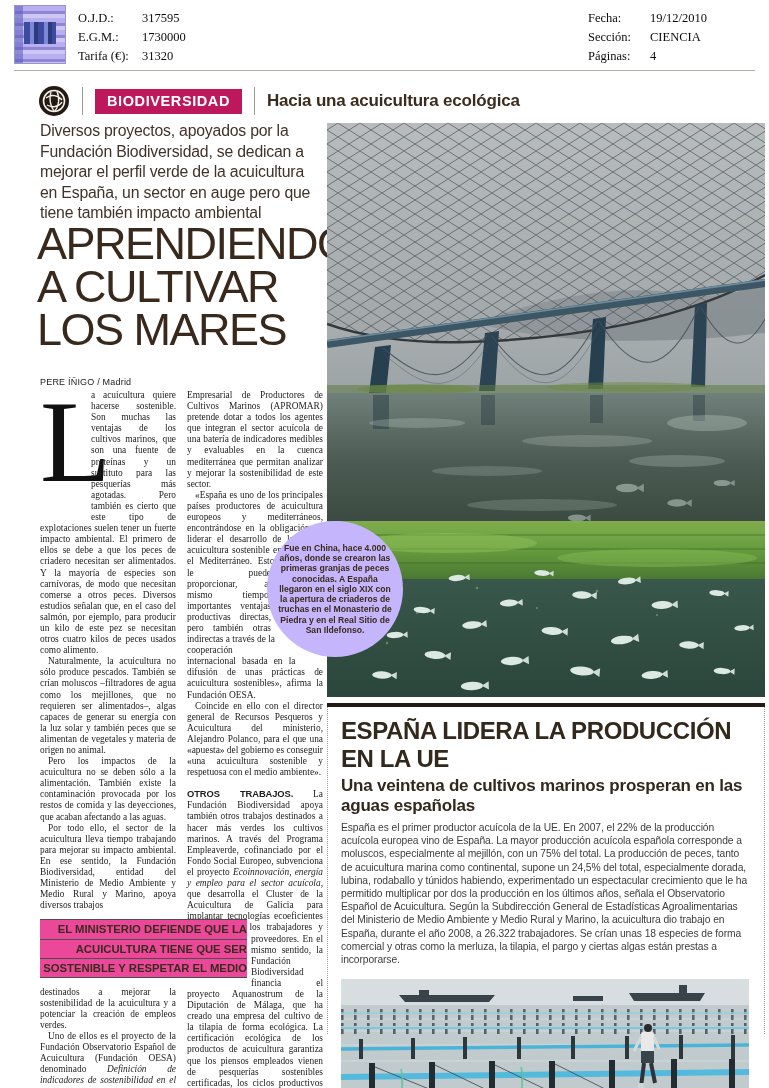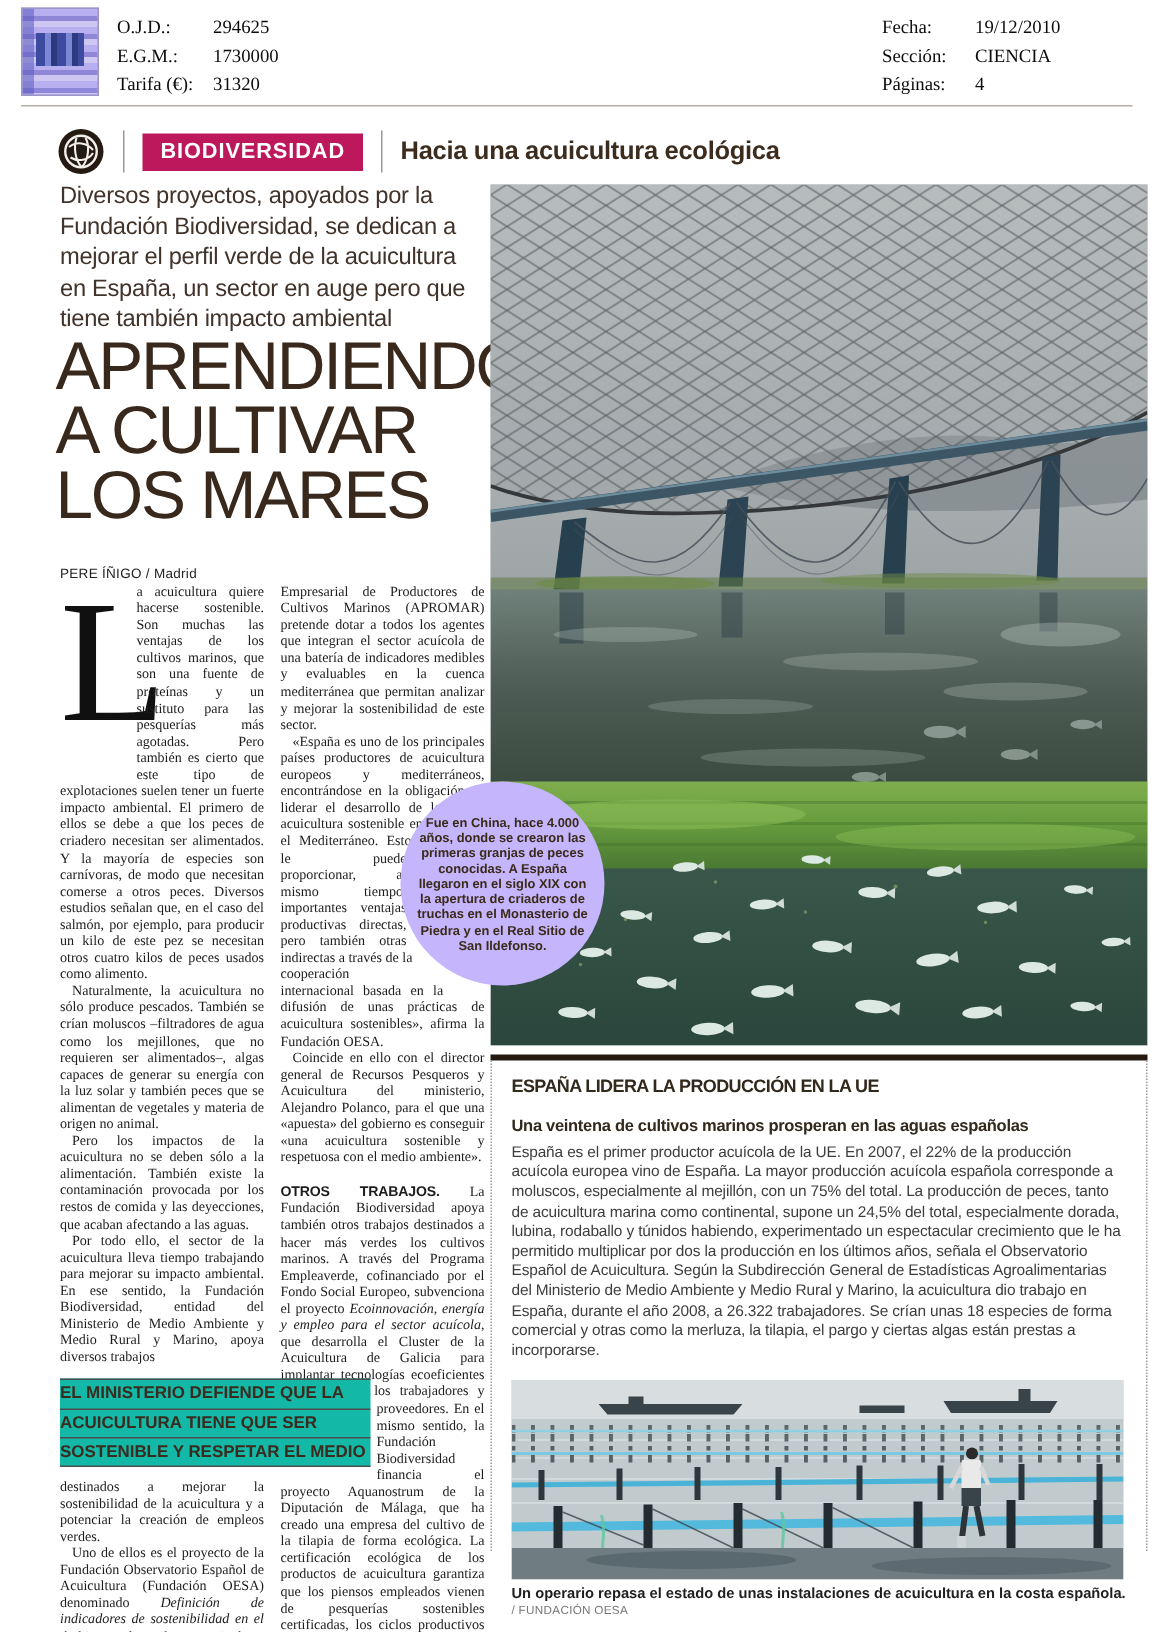--- a/index.html
+++ b/index.html
@@ -37,55 +37,55 @@
   .byline{position:absolute;left:40px;top:377px;font-size:9px;color:#222;letter-spacing:.2px;}
   .columns{position:absolute;left:40px;top:390px;width:283px;display:flex;gap:11px;}
   .col{width:136px;font-family:"Liberation Serif",serif;font-size:9.4px;line-height:11.1px;
          text-align:justify;color:#1c1c1c;position:relative;}
   .col p{margin:0;}
   .col p.ind{text-indent:8px;}
   .dropcap{float:left;font-family:"Liberation Serif",serif;font-size:116px;line-height:92px;
          height:122px;width:46px;margin:6px 5px 0 0;color:#101010;}
   .subhead{font-family:"Liberation Sans",sans-serif;font-weight:bold;font-size:9.4px;letter-spacing:-.1px;}
   .gap-top{margin-top:10px !important;}
-  .pullquote{width:207px;margin:8px 0 9px;position:relative;z-index:3;background:#14b8a6;
-         border-top:1px solid #4d4d4d;font-family:"Liberation Sans",sans-serif;text-align:left;}
+  .pullquote{width:207px;margin:8px 0 9px;position:relative;z-index:3;background:#ec4899;
+         border-top:1px solid #4d4d4d;font-family:"Liberation Sans",sans-serif;text-align:right;}
   .pq-line{font-size:11.3px;font-weight:bold;color:#3a2b1f;letter-spacing:0;
          padding:4px 0 3px;border-bottom:1px solid #4d4d4d;white-space:nowrap;}
   .circle-spacer{float:right;width:52px;height:132px;
          shape-outside:ellipse(62px 66px at 110% 50%);}
   .wrap-spacer{float:left;width:64px;height:48px;}
   
   .main-photo{position:absolute;left:327px;top:123px;width:438px;height:574px;overflow:hidden;background:#9aa0a2;}
   .callout{position:absolute;left:267px;top:521px;width:136px;height:136px;border-radius:50%;
          background:#c4b5fd;z-index:4;display:flex;align-items:center;justify-content:center;
          text-align:center;box-sizing:border-box;padding:12px 9px;
          font-size:8.6px;line-height:10.3px;font-weight:bold;color:#3a2a18;}
   
   .sidebar-rule{position:absolute;left:327px;top:703px;width:438px;height:4px;background:#241a12;}
   .sidebar{position:absolute;left:327px;top:707px;width:438px;height:327px;box-sizing:border-box;
          border-left:1px dotted #9a9a9a;border-right:1px dotted #9a9a9a;padding:10px 10px 0 13px;}
-  .sb-title{font-size:12px;font-weight:bold;color:#32281c;letter-spacing:-.4px;}
-  .sb-sub{font-size:11px;font-weight:bold;color:#32281c;margin-top:14px;letter-spacing:-.2px;}
+  .sb-title{font-size:24px;font-weight:bold;color:#32281c;letter-spacing:-.4px;}
+  .sb-sub{font-size:17px;font-weight:bold;color:#32281c;margin-top:3px;letter-spacing:-.2px;}
   .sb-body{margin-top:5px;font-size:10.3px;line-height:13.2px;color:#3d3d3d;letter-spacing:-.1px;
          text-align:left;width:412px;}
   .sb-photo{margin-top:13px;width:408px;height:133px;background:#c2cbce;overflow:hidden;}
   .sb-caption{margin-top:4px;font-size:9.8px;font-weight:bold;color:#1f1f1f;}
   .sb-credit{font-weight:normal;font-size:7.8px;color:#777;letter-spacing:.2px;}
   .it{font-style:italic;}
 </style>
 </head>
 <body>
 
 <div class="clip-header">
   <div class="thumb">
       <div class="thumb-core"></div>
     </div>
   <div class="meta meta-left">
-    <div><span class="lab">O.J.D.:</span><span>294625</span></div>
+    <div><span class="lab">O.J.D.:</span><span>317595</span></div>
     <div><span class="lab">E.G.M.:</span><span>1730000</span></div>
     <div><span class="lab">Tarifa (€):</span><span>31320</span></div>
   </div>
   <div class="meta meta-right">
     <div><span class="lab">Fecha:</span><span>19/12/2010</span></div>
     <div><span class="lab">Sección:</span><span>CIENCIA</span></div>
     <div><span class="lab">Páginas:</span><span>4</span></div>
   </div>
 </div>
 <div class="header-rule"></div>

